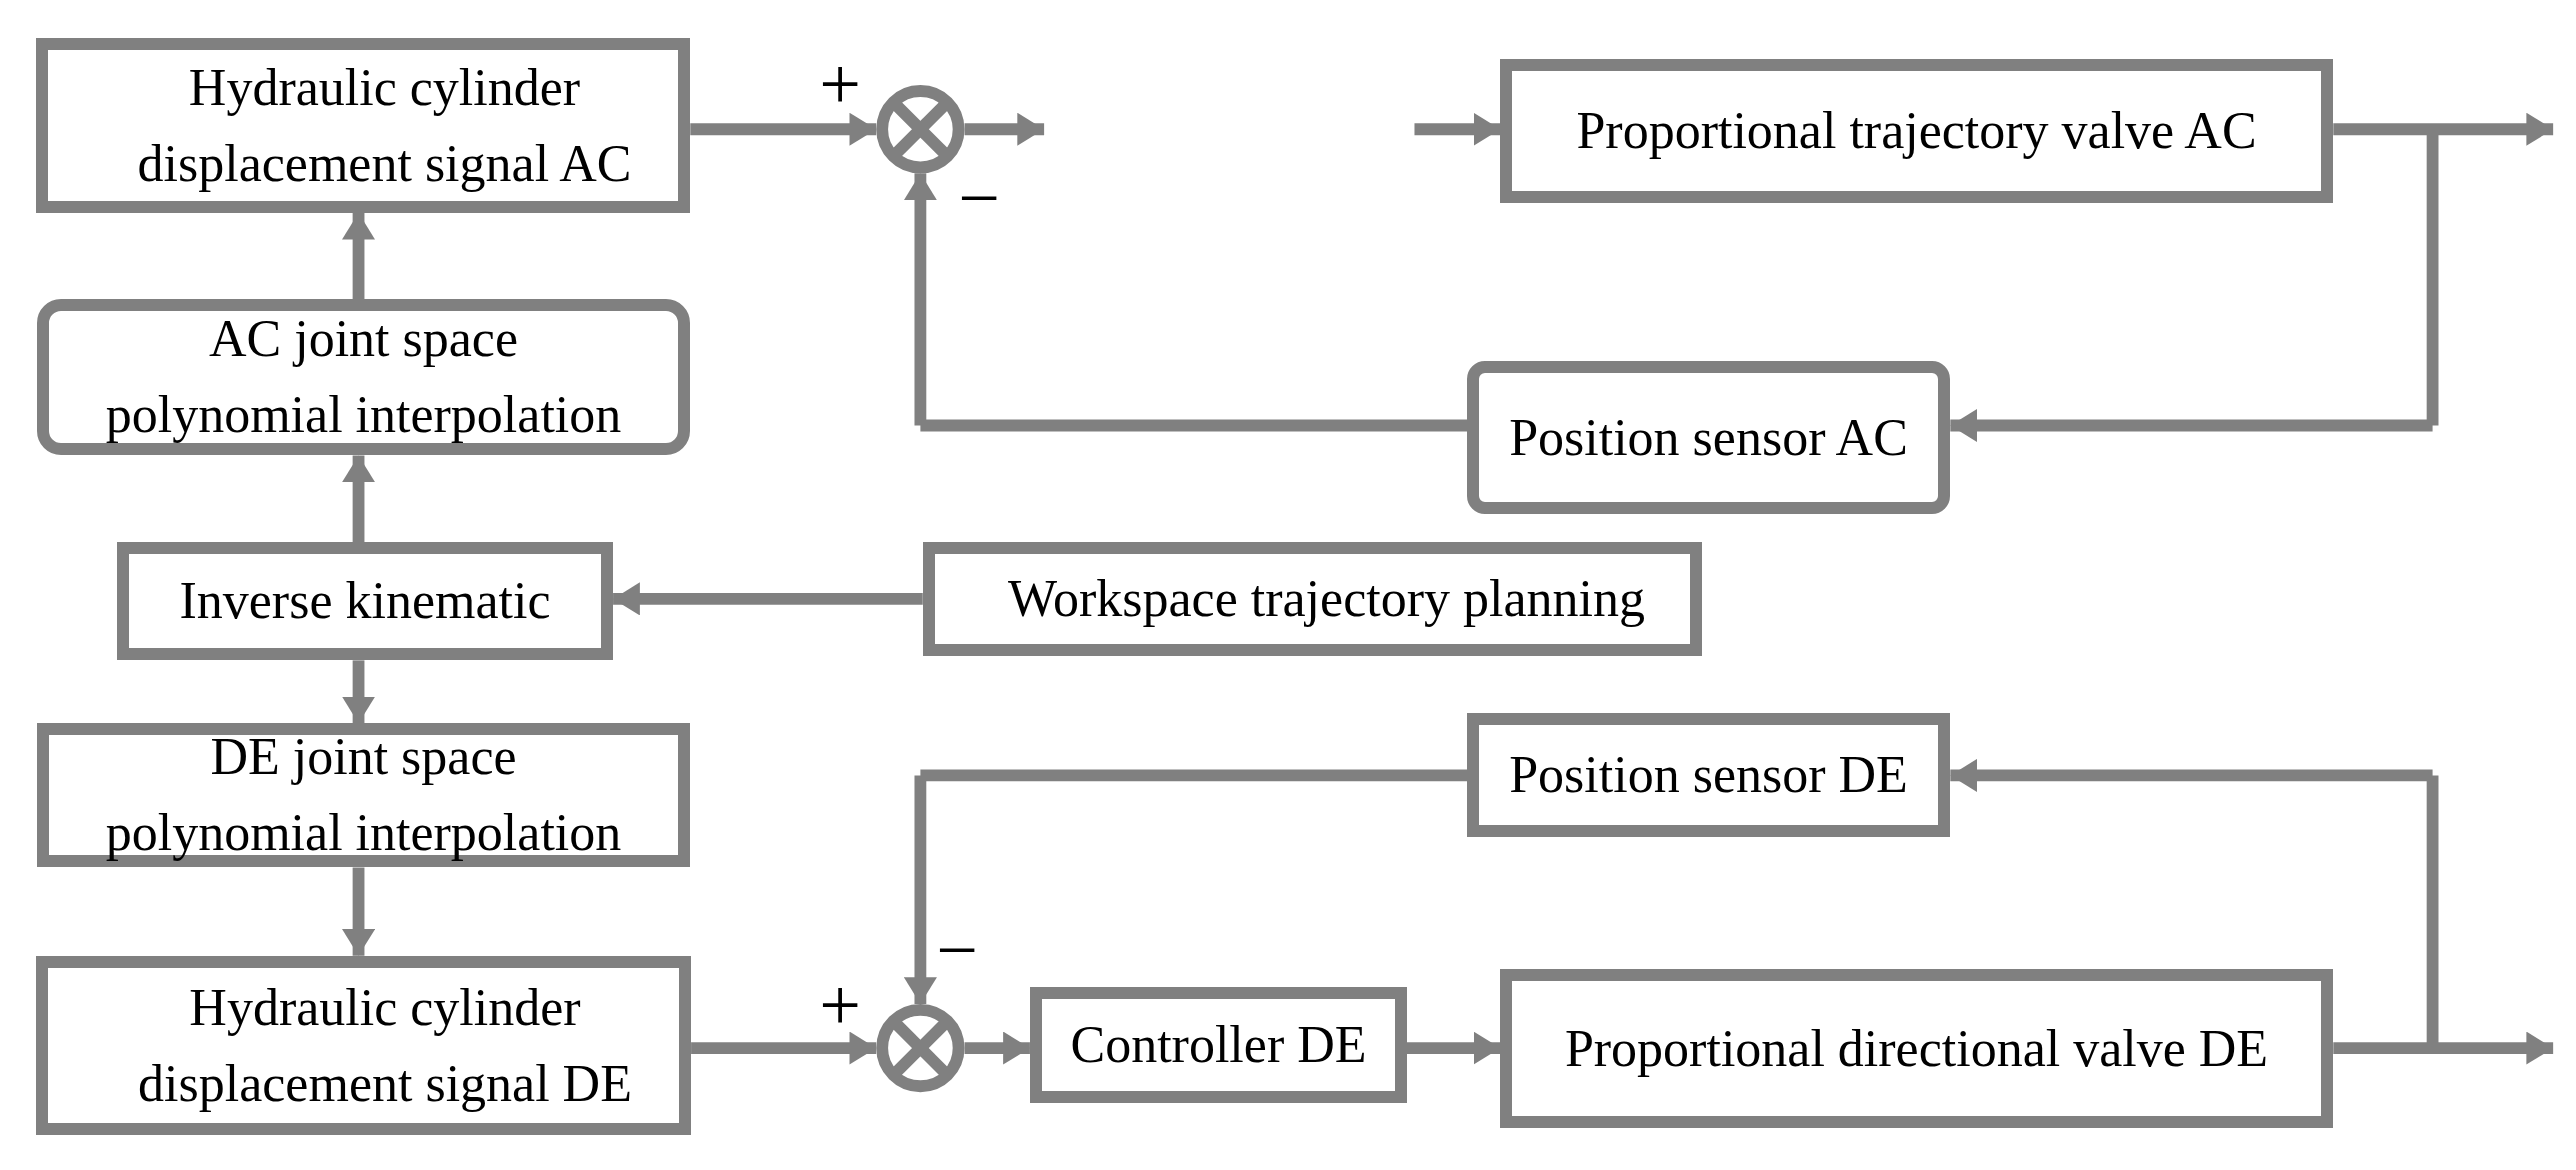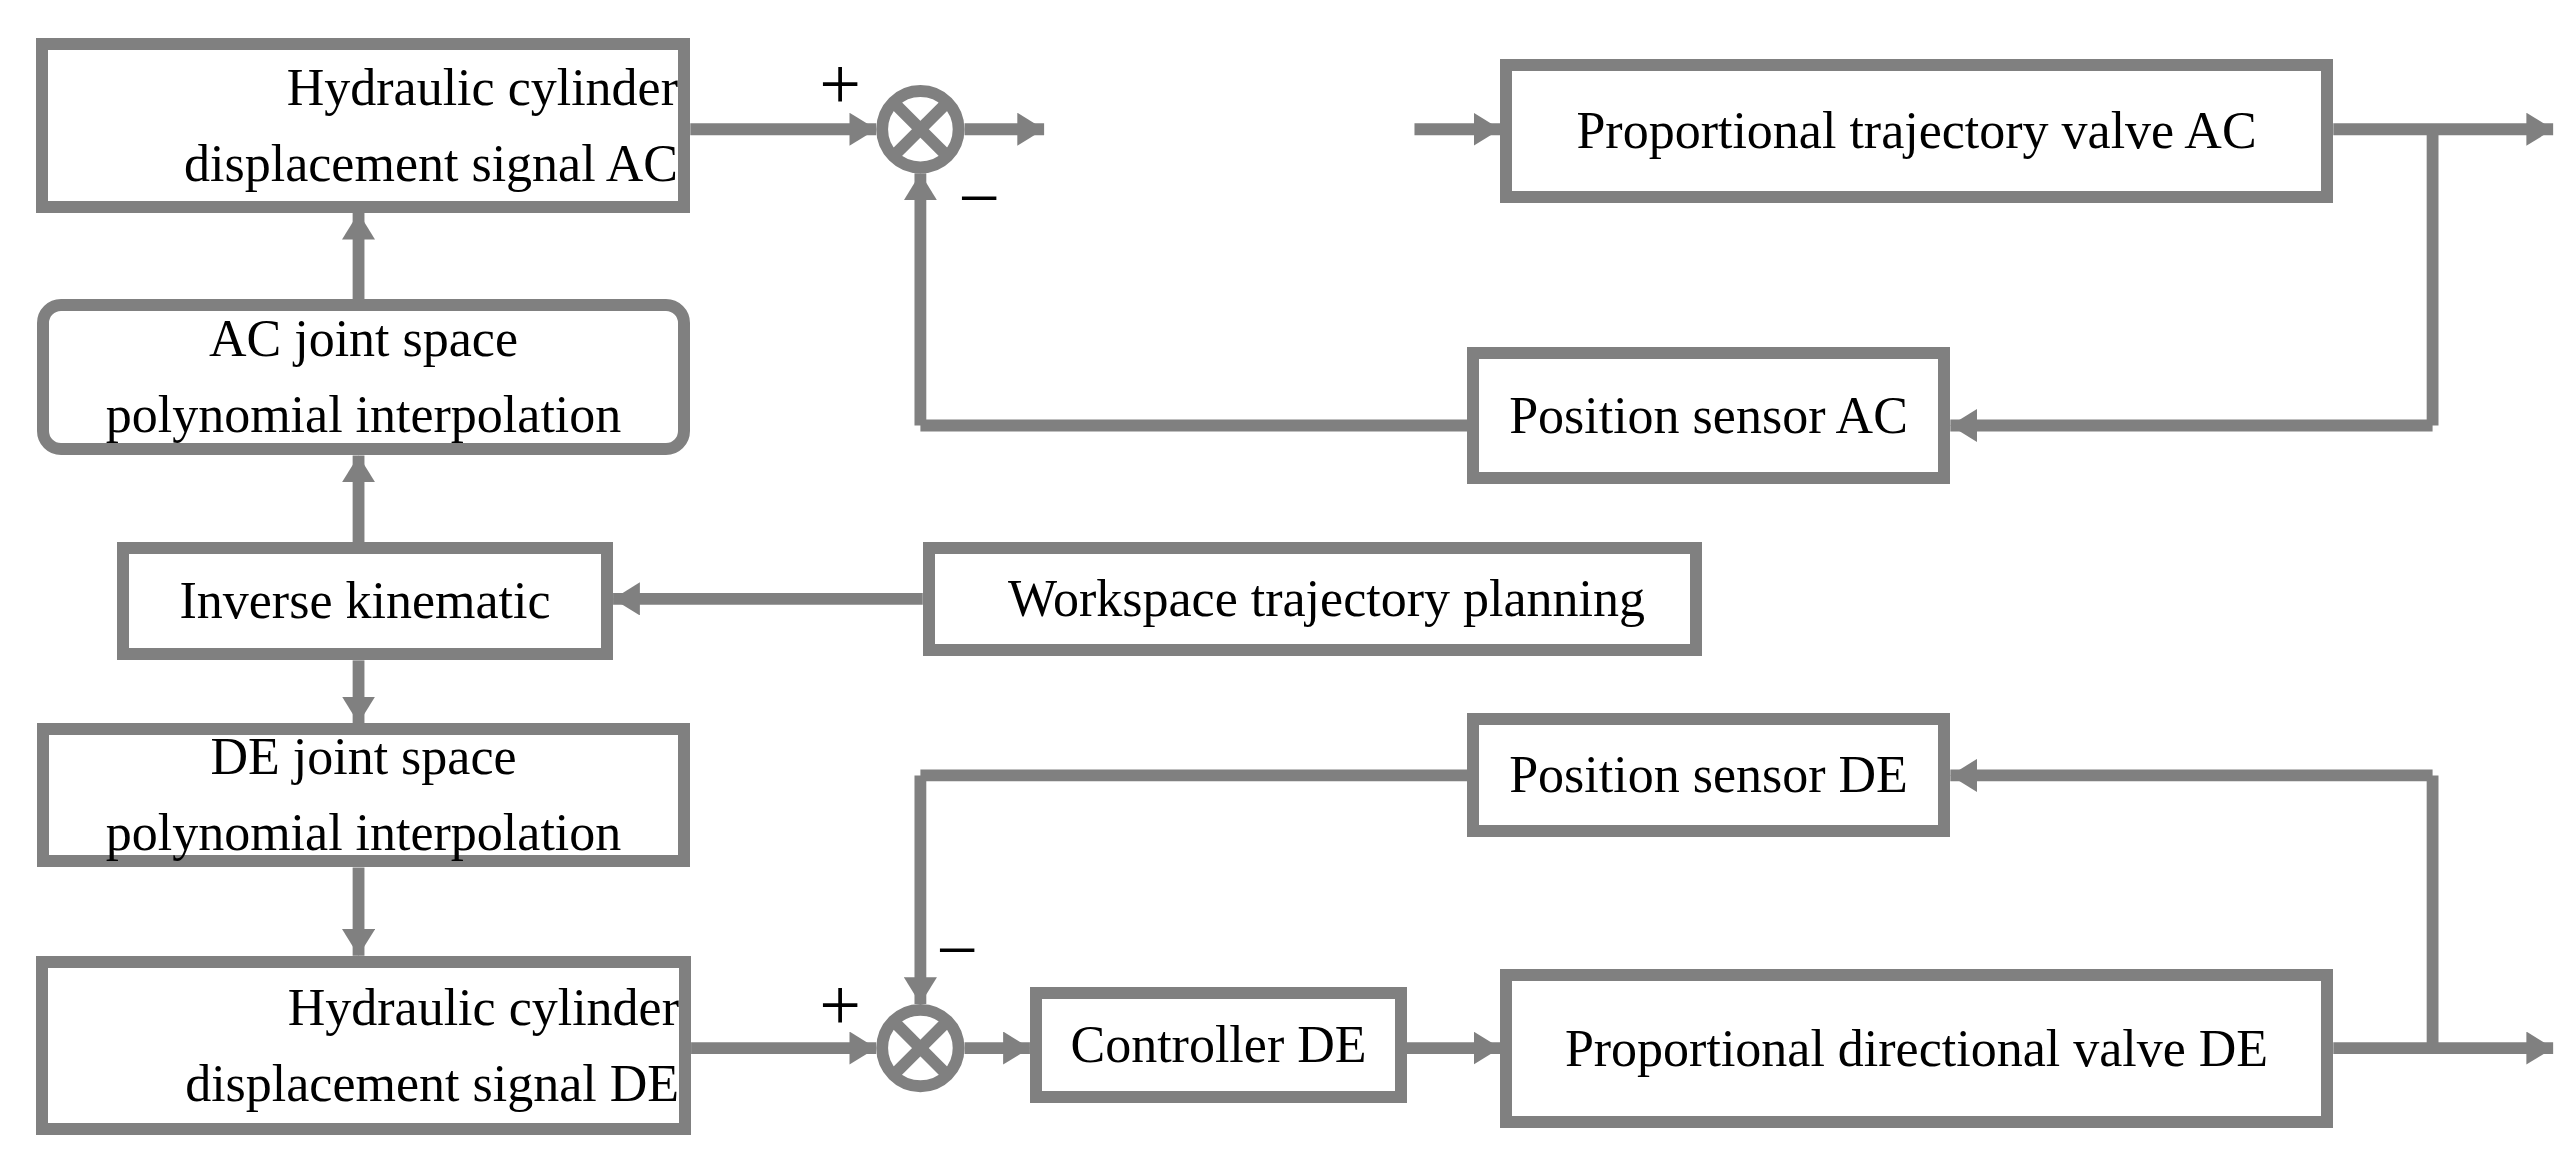--- a/index.html
+++ b/index.html
@@ -17,21 +17,21 @@
   svg.wires{position:absolute;left:0;top:0;width:2576px;height:1171px;}
   .box{
     position:absolute;box-sizing:border-box;
     border:12.6px solid var(--line-color);
     background:var(--bg-color);
     color:var(--text-color);
     display:flex;flex-direction:column;justify-content:center;
     font-size:52px;line-height:76px;white-space:nowrap;
   }
   .box.centered{align-items:center;text-align:center;}
-  .box.leftpad{align-items:flex-end;text-align:left;padding-left:43px;}
+  .box.leftpad{align-items:center;text-align:left;padding-left:43px;}
   .sign{
     position:absolute;color:var(--text-color);
     font-size:74px;line-height:1;transform:translate(-50%,-50%);
     font-family:"Liberation Serif","DejaVu Serif",serif;
   }
 </style>
 </head>
 <body>
 
 <div class="canvas">
@@ -110,21 +110,21 @@
   <div class="box leftpad" style="left:36px;top:956px;width:655px;height:179px;">
     <span>Hydraulic cylinder</span>
     <span>displacement signal DE</span>
   </div>
 
 
   <div class="box centered" style="left:1500px;top:59px;width:833px;height:144px;">
     <span>Proportional trajectory valve AC</span>
   </div>
 
-  <div class="box centered" style="left:1467px;top:347px;width:483px;height:137px;">
+  <div class="box centered" style="left:1467px;top:361px;width:483px;height:153px;border-radius:18px;">
     <span>Position sensor AC</span>
   </div>
 
   <div class="box centered" style="left:1030px;top:987px;width:377px;height:116px;">
     <span>Controller DE</span>
   </div>
 
   <div class="box centered" style="left:1500px;top:969px;width:833px;height:159px;">
     <span>Proportional directional valve DE</span>
   </div>

